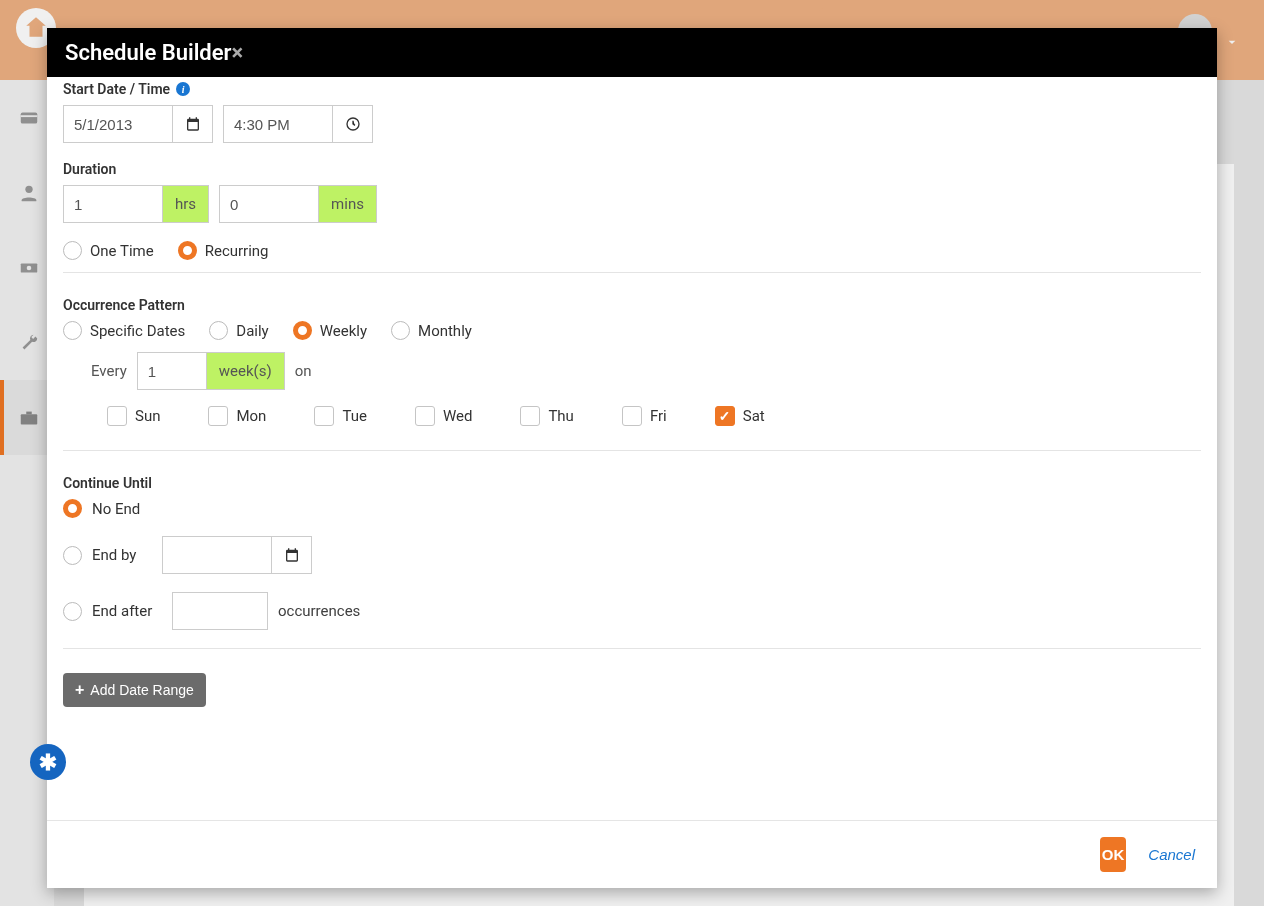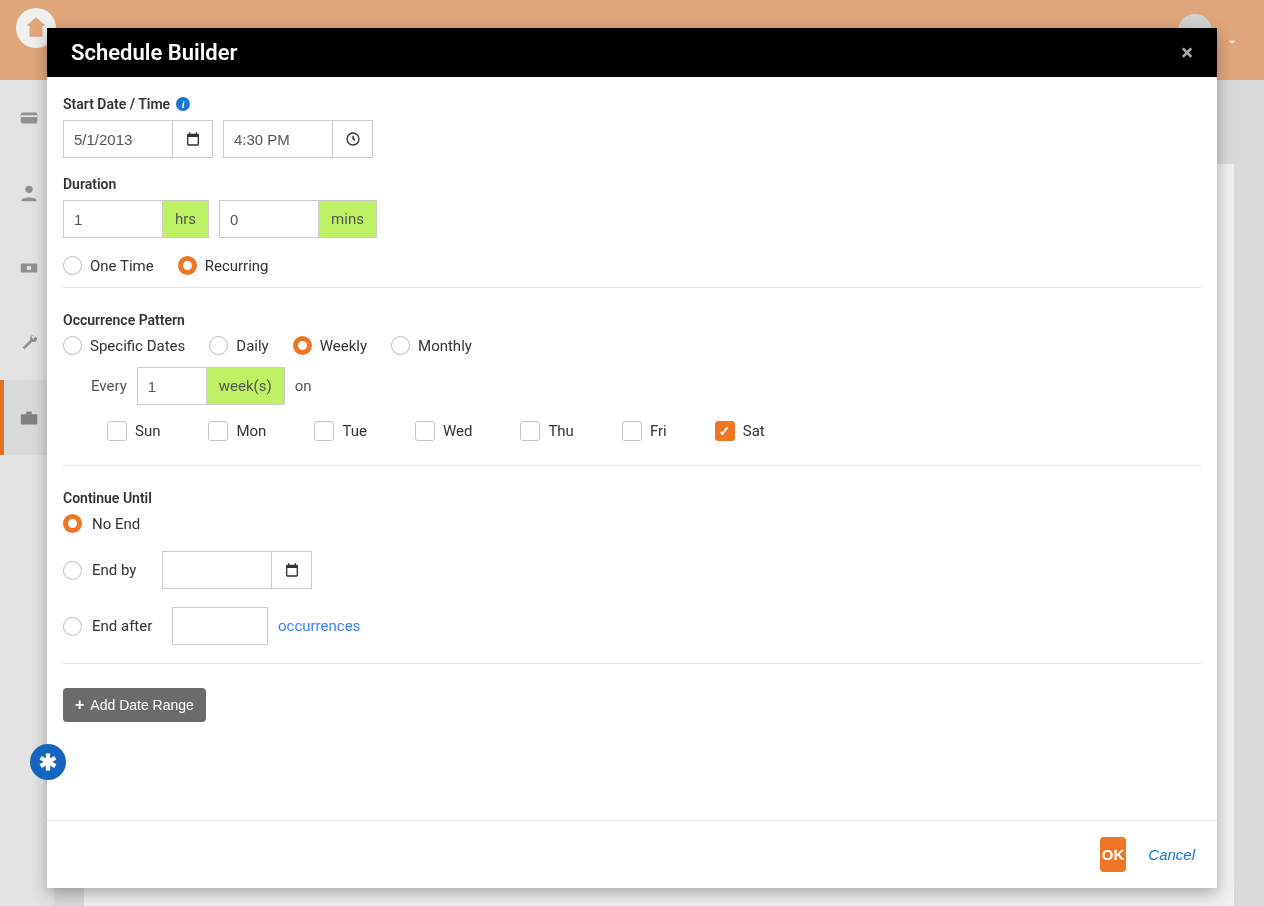--- a/index.html
+++ b/index.html
@@ -116,29 +116,28 @@
     height: 860px;
     background: #fff;
     box-shadow: 0 5px 15px rgba(0,0,0,.3);
     z-index: 40;
     display:flex;
     flex-direction:column;
   }
   .modal-header {
     background: #000;
     color: #fff;
-    padding: 12px 24px;
-    display:flex;
-    align-items:center;
-    justify-content:space-between;
+    padding: 12px 18px;
+    display:flex;
+    align-items:center;
   }
   .modal-title { font-size: 22px; font-weight: 600; }
   .modal-close { color: #aaa; font-size: 22px; cursor: pointer; font-weight: bold; }
   .modal-body {
-    padding: 19px 16px 20px 16px;
+    padding: 4px 16px 20px 16px;
     overflow-y: auto;
     flex: 1;
   }
   .section-label {
     font-weight: 600;
     color: #333;
     font-size: 14px;
     margin-bottom: 8px;
     display:flex;
     align-items:center;
@@ -250,21 +249,21 @@
     content: "✓";
     font-size: 14px;
     font-weight: bold;
   }
   .continue-block { margin-top: 6px; }
   .continue-row {
     display:flex; align-items:center; gap:10px;
     margin-bottom: 18px;
     font-size: 15px; color:#333;
   }
-  .occurrences-label { color:#3b82f6; }
+  .occurrences-label { color:#404040; }
   .add-date-btn {
     background: #6b6b6b;
     color: #fff;
     border: none;
     padding: 8px 12px;
     font-size: 14px;
     border-radius: 4px;
     display:inline-flex;
     align-items:center;
     gap:6px;

